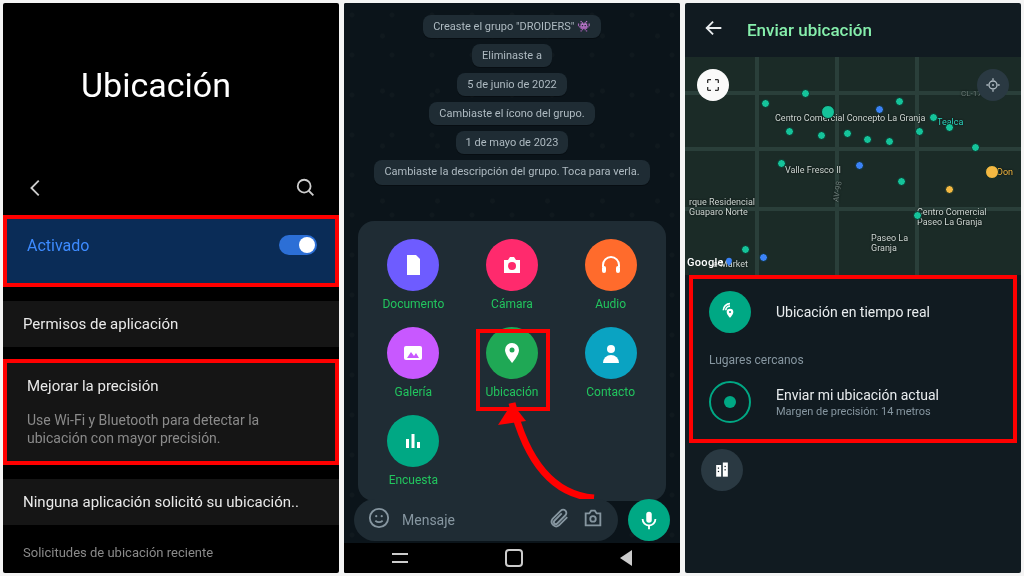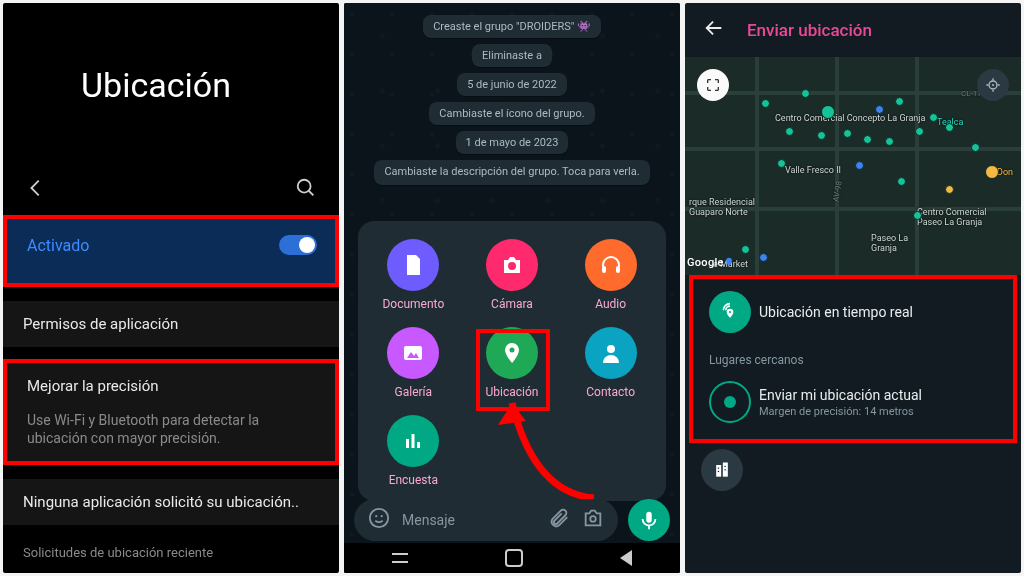--- a/index.html
+++ b/index.html
@@ -23,21 +23,21 @@
   .wa-bg { position:absolute; inset:0; background:
      radial-gradient(circle at 20% 30%, rgba(255,255,255,.02) 0 2px, transparent 3px) 0 0/40px 40px,
      radial-gradient(circle at 70% 60%, rgba(255,255,255,.02) 0 2px, transparent 3px) 0 0/55px 55px,
      #0b141a; }
   .wa-scroll { position:relative; padding:6px 10px 0; }
   .sys-chip { margin:6px auto; width:max-content; max-width:90%; text-align:center; background:#1f2c34; color:#aebac1; font-size:11px; padding:5px 10px; border-radius:8px; box-shadow:0 1px 0 rgba(0,0,0,.3); }
   .sys-chip.wide { font-size:11px; line-height:1.35; }
   .attach-sheet { position:absolute; left:14px; right:14px; bottom:72px; background:#1f2c34; border-radius:16px; padding:18px 6px 14px; display:grid; grid-template-columns:repeat(3,1fr); row-gap:16px; column-gap:0; justify-items:center; }
   .att { display:flex; flex-direction:column; align-items:center; gap:6px; width:90px; }
   .att .circle{ width:52px; height:52px; border-radius:50%; display:flex; align-items:center; justify-content:center; }
-  .att .lbl{ color:#f9a8d4; font-size:12px; }
+  .att .lbl{ color:#22c55e; font-size:12px; }
   .c-doc{background:#6e5cff;} .c-cam{background:#ff2a6d;} .c-gal{background:#c858ff;}
   .c-aud{background:#ff6b2c;} .c-loc{background:#1fa855;} .c-con{background:#0aa3c2;}
   .c-poll{background:#00a884;}
   .att svg { width:24px; height:24px; fill:#fff; }
   .loc-hl { position:absolute; border:4px solid #ff0000; width:74px; height:82px; left:132px; bottom:162px; pointer-events:none; }
   .arrow { position:absolute; left:130px; bottom:56px; pointer-events:none; }
   .arrow svg { width:150px; height:150px; }
   .input-bar { position:absolute; left:10px; right:10px; bottom:32px; height:42px; display:flex; align-items:center; gap:10px; }
   .input-pill { flex:1; background:#1f2c34; border-radius:22px; display:flex; align-items:center; padding:0 14px; gap:12px; height:42px; }
   .input-pill .ph { color:#8696a0; font-size:14px; flex:1; }
@@ -47,37 +47,37 @@
   .navbar { position:absolute; left:0; right:0; bottom:0; height:30px; display:flex; justify-content:space-around; align-items:center; background:#000; }
   .navbar .k { width:18px; height:18px; border:2px solid #ccc; }
   .navbar .k.recent{ border-radius:0; border:none; border-top:2px solid #ccc; border-bottom:2px solid #ccc; width:16px; height:10px;}
   .navbar .k.home{ border-radius:4px; }
   .navbar .k.back{ border:none; width:0; height:0; border-top:8px solid transparent; border-bottom:8px solid transparent; border-right:12px solid #ccc; }
 
   
   .panel3 { background:#111b21; }
   .p3-top { display:flex; align-items:center; gap:22px; padding:14px 18px; }
   .p3-top svg { width:22px; height:22px; stroke:#e9edef; fill:none; stroke-width:2; }
-  .p3-top .ttl { color:#ec4899; font-size:17px; font-weight:500; }
+  .p3-top .ttl { color:#86efac; font-size:17px; font-weight:500; }
   .map { position:relative; height:218px; background:#1b2b27; overflow:hidden;}
   .street { position:absolute; background:#2a3f3a; }
   .street.h { height:4px; left:0; right:0; }
   .street.v { width:4px; top:0; bottom:0; }
   .poi { position:absolute; width:9px; height:9px; border-radius:50%; background:#15c39a; border:1.5px solid #0e2a24; }
   .poi.big { width:14px; height:14px; }
   .poi.y { background:#f5b942; }
   .poi.b { background:#3b82f6; }
   .map-label { position:absolute; color:#cfd8d4; font-size:9px; white-space:nowrap; text-shadow:0 0 2px #000; }
   .map-btn { position:absolute; width:32px; height:32px; border-radius:50%; display:flex; align-items:center; justify-content:center; }
   .map-btn.fs { left:12px; top:12px; background:#fafafa; }
   .map-btn.gps { right:12px; top:12px; background:#2a3942; }
   .map-btn svg{ width:16px; height:16px; }
   .google { position:absolute; left:2px; bottom:6px; color:#fff; font-size:11px; font-weight:500; letter-spacing:.3px; }
   .google .bluepin{ display:inline-flex; vertical-align:-2px; }
-  .p3-item { display:flex; align-items:center; gap:8px; padding:12px 16px; }
+  .p3-item { display:flex; align-items:center; gap:25px; padding:12px 16px; }
   .p3-item .ico { width:42px; height:42px; border-radius:50%; background:#00a884; display:flex; align-items:center; justify-content:center; flex:none; }
   .p3-item .ico.outline { background:none; border:2px solid #00a884; position:relative; }
   .p3-item .ico.outline::after{ content:""; width:12px; height:12px; border-radius:50%; background:#00a884; }
   .p3-item .ico.grey { background:#2a3942; }
   .p3-item .txt { color:#e9edef; font-size:14px; }
   .p3-item .txt .sub { display:block; color:#8696a0; font-size:11px; margin-top:2px; }
   .p3-section { color:#8696a0; font-size:12px; padding:8px 16px 2px; }
   .p3-hl { border:4px solid #ff0000; margin:0 4px; padding-bottom:4px;}
   .ico svg { width:20px; height:20px; fill:#fff; }
 </style>

